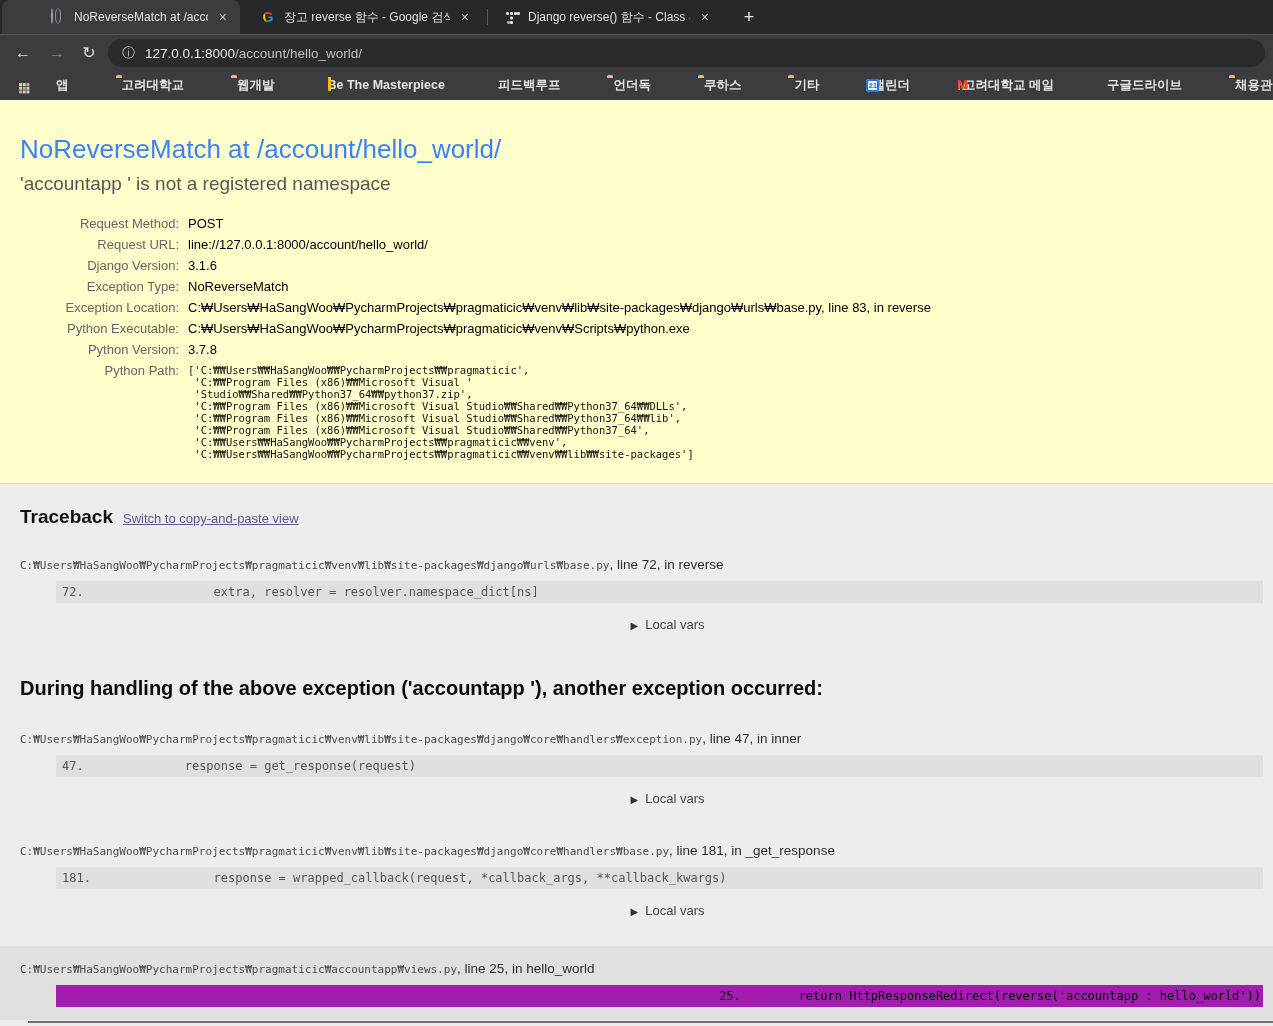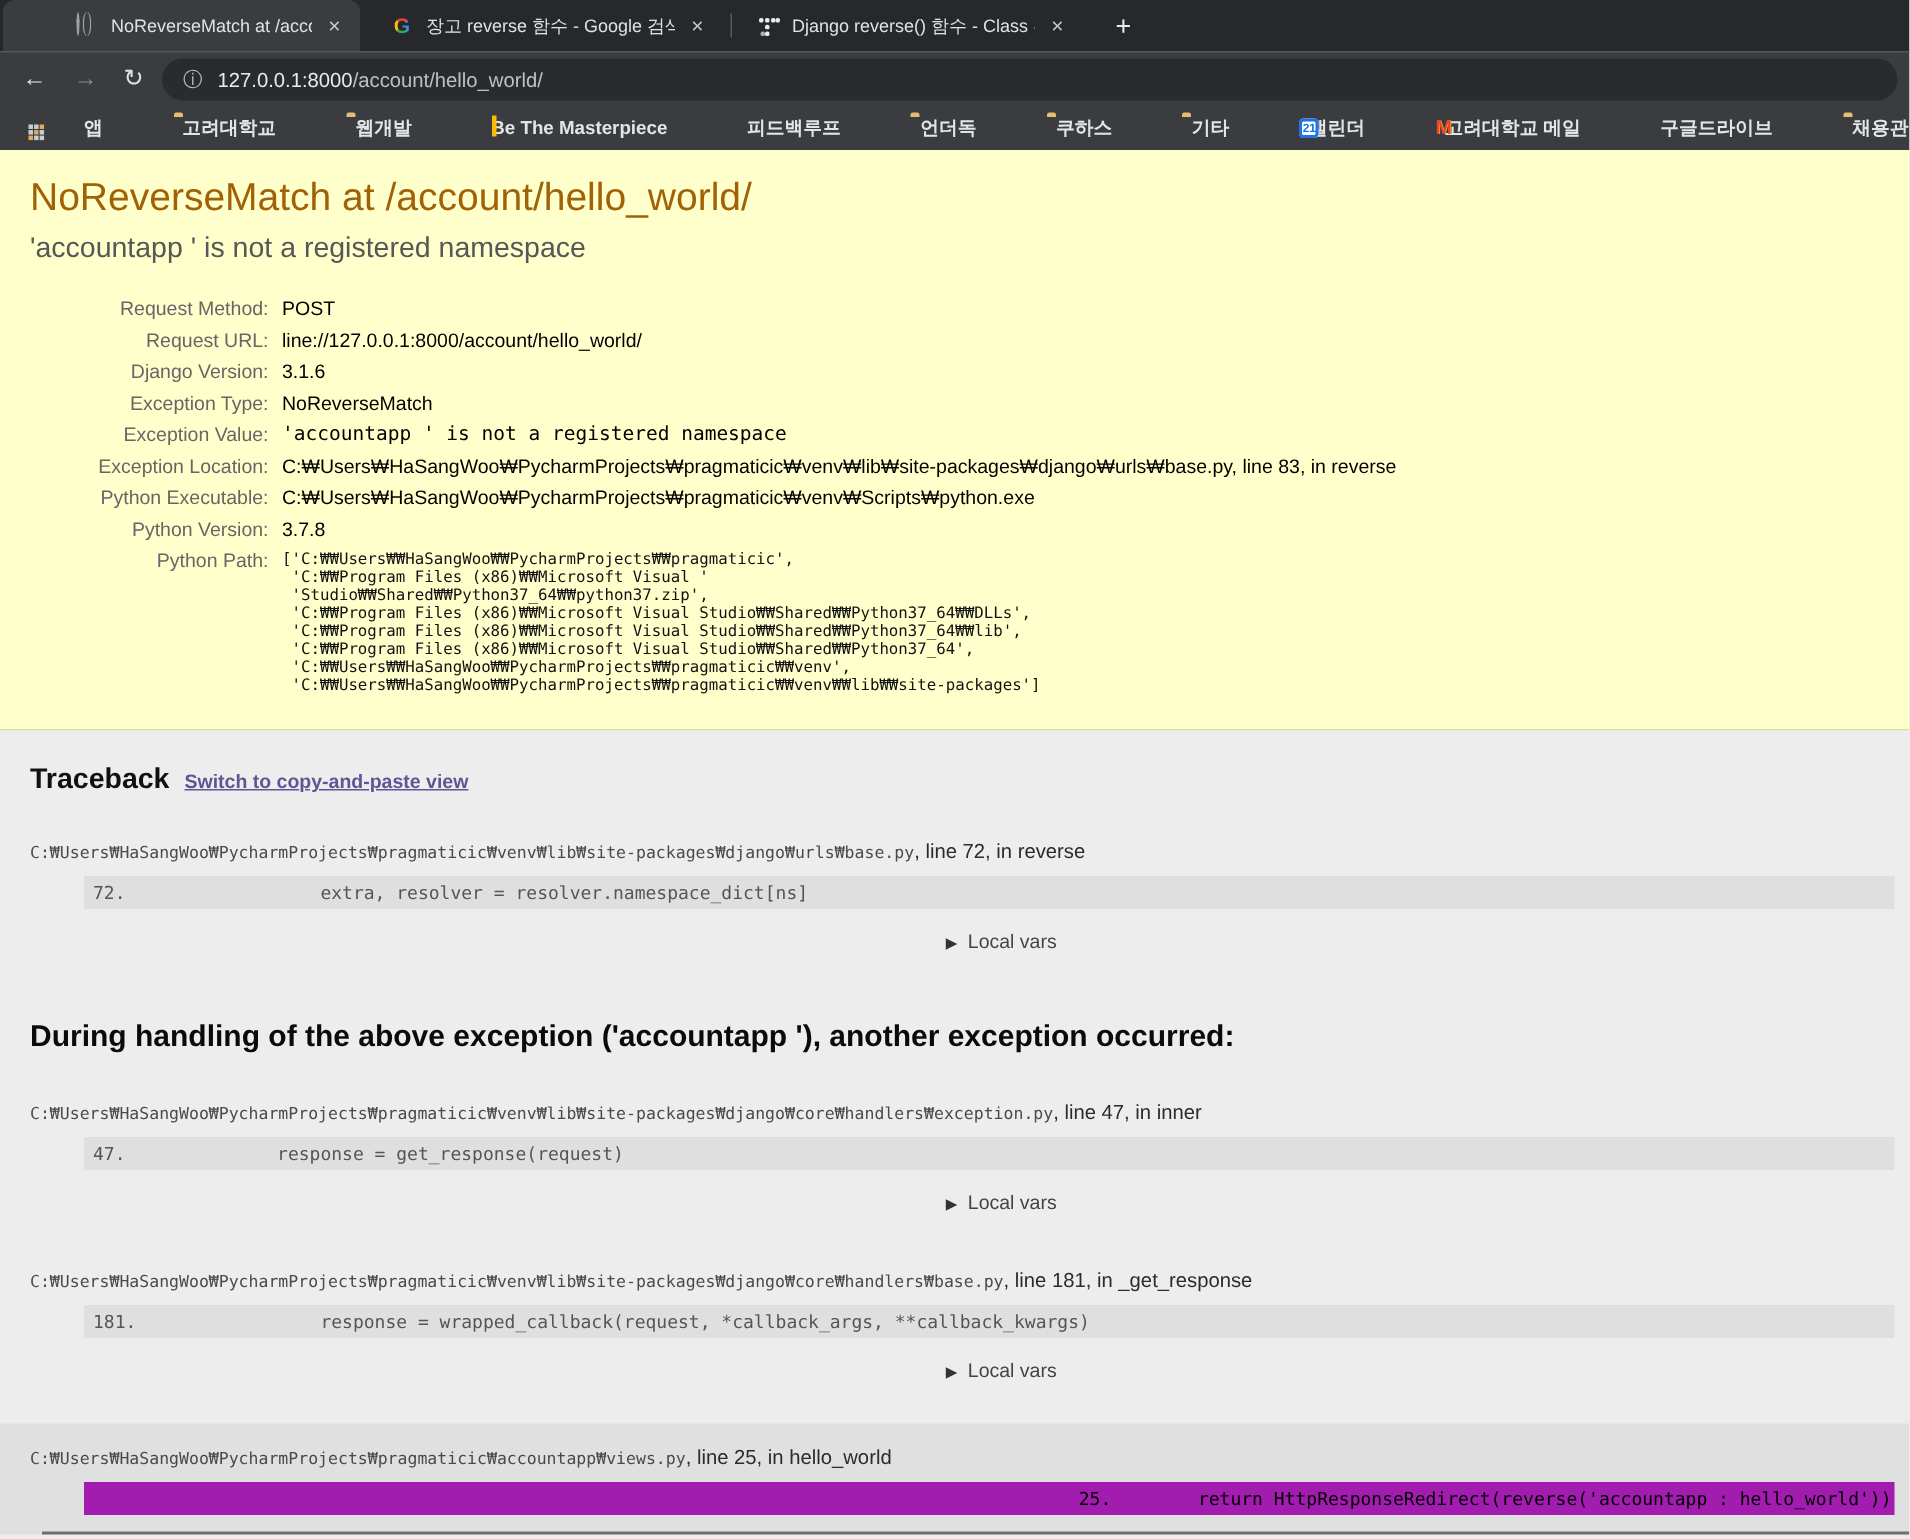--- a/index.html
+++ b/index.html
@@ -63,33 +63,33 @@
     border-radius:9px 9px 0 0; }
   .ic-cal { width:15px; height:15px; background:#fff; border:2px solid #1a73e8; border-radius:3px;
     font-size:8px; font-weight:bold; color:#1a73e8; text-align:center; line-height:11px; margin-top:1px; }
   .ic-gmail { font-size:13px; font-weight:bold; color:#ea4335; line-height:16px; text-align:center;
     text-shadow:0.5px 0.5px 0 #fbbc05; }
   .ic-drive { width:15px; height:13px; margin-top:2px; clip-path:polygon(50% 0,100% 100%,0 100%);
     background:conic-gradient(from 180deg at 50% 60%, #fbbc05 0 120deg, #34a853 120deg 240deg, #4285f4 240deg 360deg); }
   
   .page { position:relative; width:100%; height:926px; background:#ededed; overflow:hidden; }
   .summary { background:#ffffcc; padding:10px 0 16px 0; border-bottom:1px solid #ddddaa; }
-  .summary h1 { margin:6px 0 2px 20px; font-size:26px; font-weight:normal; color:#a16207; }
+  .summary h1 { margin:24px 0 2px 20px; font-size:26px; font-weight:normal; color:#3b82f6; }
   .summary .exc-value { margin:8px 0 18px 20px; font-size:19px; color:#575757; }
   table.meta { border-collapse:collapse; margin-left:0; }
   table.meta th { width:185px; text-align:right; vertical-align:top; color:#666; font-size:13px;
     font-weight:normal; padding:3px 6px 3px 0; white-space:nowrap; }
   table.meta td { font-size:13px; color:#000; padding:3px 0 3px 3px; vertical-align:top; }
   table.meta tr { height:21px; }
   td.mono { font-family:"DejaVu Sans Mono", monospace; font-size:11.5px; padding-top:5px; }
   pre.pypath { margin:1px 0 4px 0; font-family:"DejaVu Sans Mono", monospace; font-size:10.5px; line-height:12px; color:#111; }
   
   .tb { padding-top:12px; }
   .tb-head { margin:10px 0 20px 20px; font-size:19px; font-weight:bold; color:#111; }
-  .tb-head a { font-size:13px; font-weight:bold; color:#5E5694; text-decoration:underline; margin-left:10px; cursor:pointer; }
+  .tb-head a { font-size:13px; font-weight:normal; color:#5E5694; text-decoration:underline; margin-left:10px; cursor:pointer; }
   .frame { padding:1px 0; margin-bottom:9px; color:#4f4f4f; }
   .frame-path { margin:8px 0 9px 20px; font-family:"DejaVu Sans Mono", monospace; font-size:11px; color:#4a4a4a; }
   .frame-path .suffix { font-family:"Liberation Sans", sans-serif; font-size:13.5px; color:#2b2b2b; }
   .context { background:#dfdfdf; margin:0 10px 12px 56px; padding:4px 2px 4px 6px;
     font-family:"DejaVu Sans Mono", monospace; font-size:12px; color:#555;
     white-space:pre; overflow:hidden; cursor:pointer; }
   .context .lineno { display:inline-block; min-width:36px; }
   .localvars { margin:14px 0 18px 62px; font-size:13px; color:#444; cursor:pointer;text-align:center; }
   .localvars .tri { font-size:10px; color:#333; margin-right:7px; }
   .during { margin:26px 0 22px 20px; font-size:20px; font-weight:bold; color:#0b0b0b; }
@@ -206,24 +206,20 @@
           </tr>
       <tr>
             <th>Django Version:</th>
             <td>3.1.6</td>
           </tr>
       <tr>
             <th>Exception Type:</th>
             <td>NoReverseMatch</td>
           </tr>
       <tr>
-            <th>Exception Value:</th>
-            <td class="mono">'accountapp ' is not a registered namespace</td>
-          </tr>
-      <tr>
             <th>Exception Location:</th>
             <td>C:₩Users₩HaSangWoo₩PycharmProjects₩pragmaticic₩venv₩lib₩site-packages₩django₩urls₩base.py, line 83, in reverse</td>
           </tr>
       <tr>
             <th>Python Executable:</th>
             <td>C:₩Users₩HaSangWoo₩PycharmProjects₩pragmaticic₩venv₩Scripts₩python.exe</td>
           </tr>
       <tr>
             <th>Python Version:</th>
             <td>3.7.8</td>

